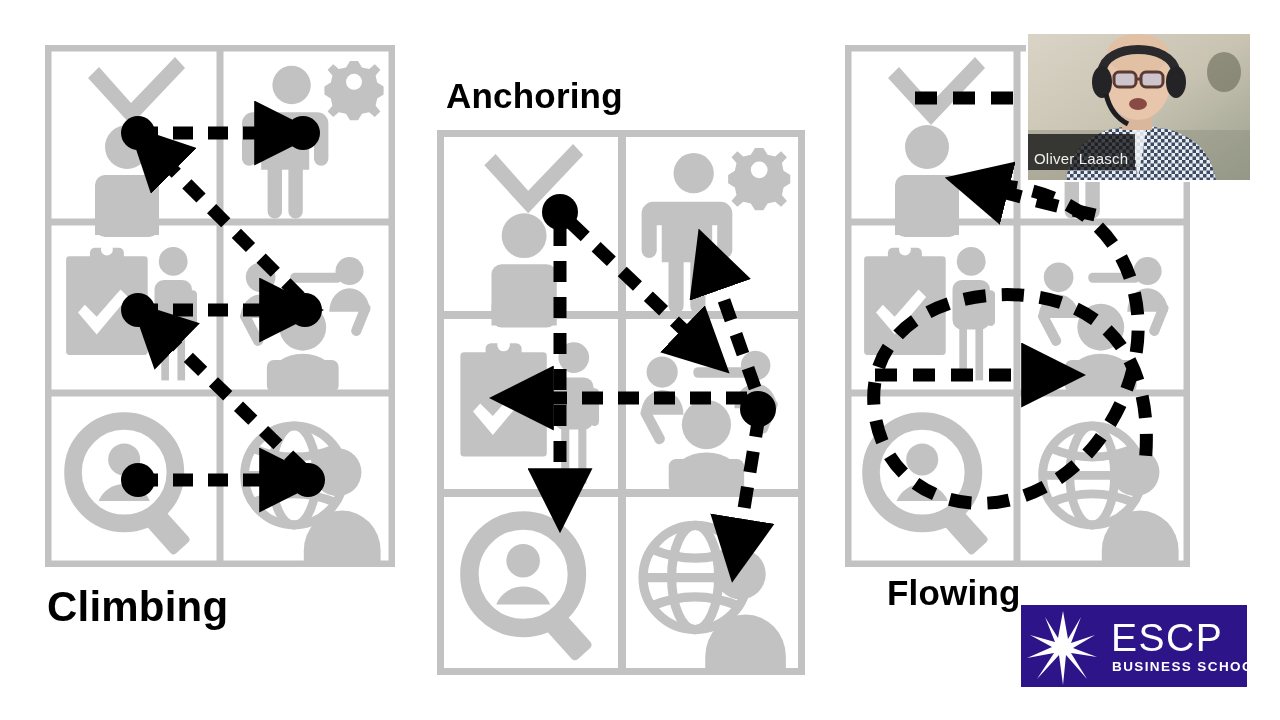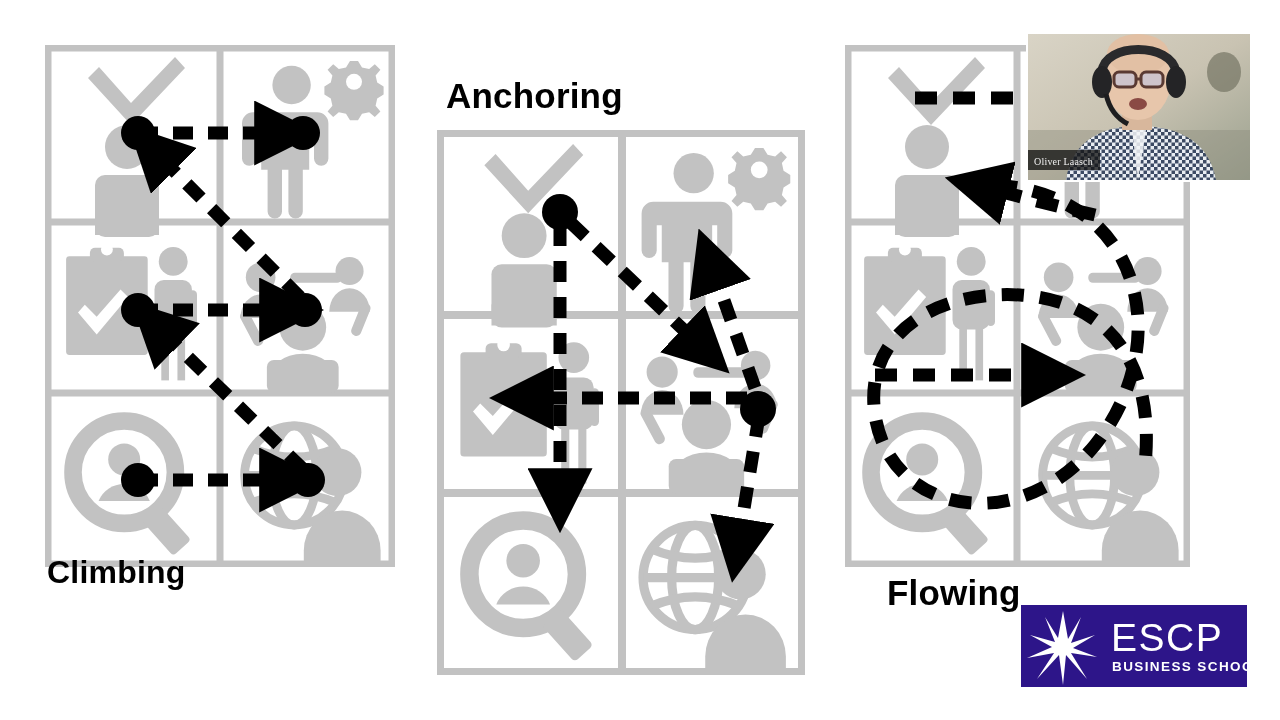--- a/index.html
+++ b/index.html
@@ -15,42 +15,41 @@
   .panel svg{display:block;width:100%;height:100%;}
 
   
   .caption{
     position:absolute;
     font-weight:bold;
     color:#000000;
     letter-spacing:.2px;
     white-space:nowrap;
   }
-  #cap-climbing{left:47px;top:554px;font-size:32px;}
+  #cap-climbing{left:47px;top:583px;font-size:42px;}
   #cap-anchoring{left:446px;top:76px;font-size:35px;}
   #cap-flowing{left:887px;top:573px;font-size:35px;}
 
   
   .webcam{
     position:absolute;left:1026px;top:32px;width:222px;height:146px;
     border:2px solid #ffffff;
     overflow:hidden;
     background:#6a6f63;
   }
   .webcam .cam-svg{position:absolute;inset:0;width:100%;height:100%;}
   .cam-name{
     position:absolute;left:0;bottom:10px;
     background:rgba(20,20,20,.78);
     color:#efefef;
-    font-size:10px;
-    padding:6px 7px 3px 6px;
+    font-size:15px;
+    padding:16px 7px 3px 6px;
     letter-spacing:.2px;
     line-height:1.15;
     white-space:nowrap;
-    font-family:Liberation Serif, serif;
   }
 
   
   .logo{
     position:absolute;left:1021px;top:605px;width:226px;height:82px;
     overflow:hidden;
   }
   .logo svg{display:block;width:100%;height:100%;}
 </style>
 </head>

